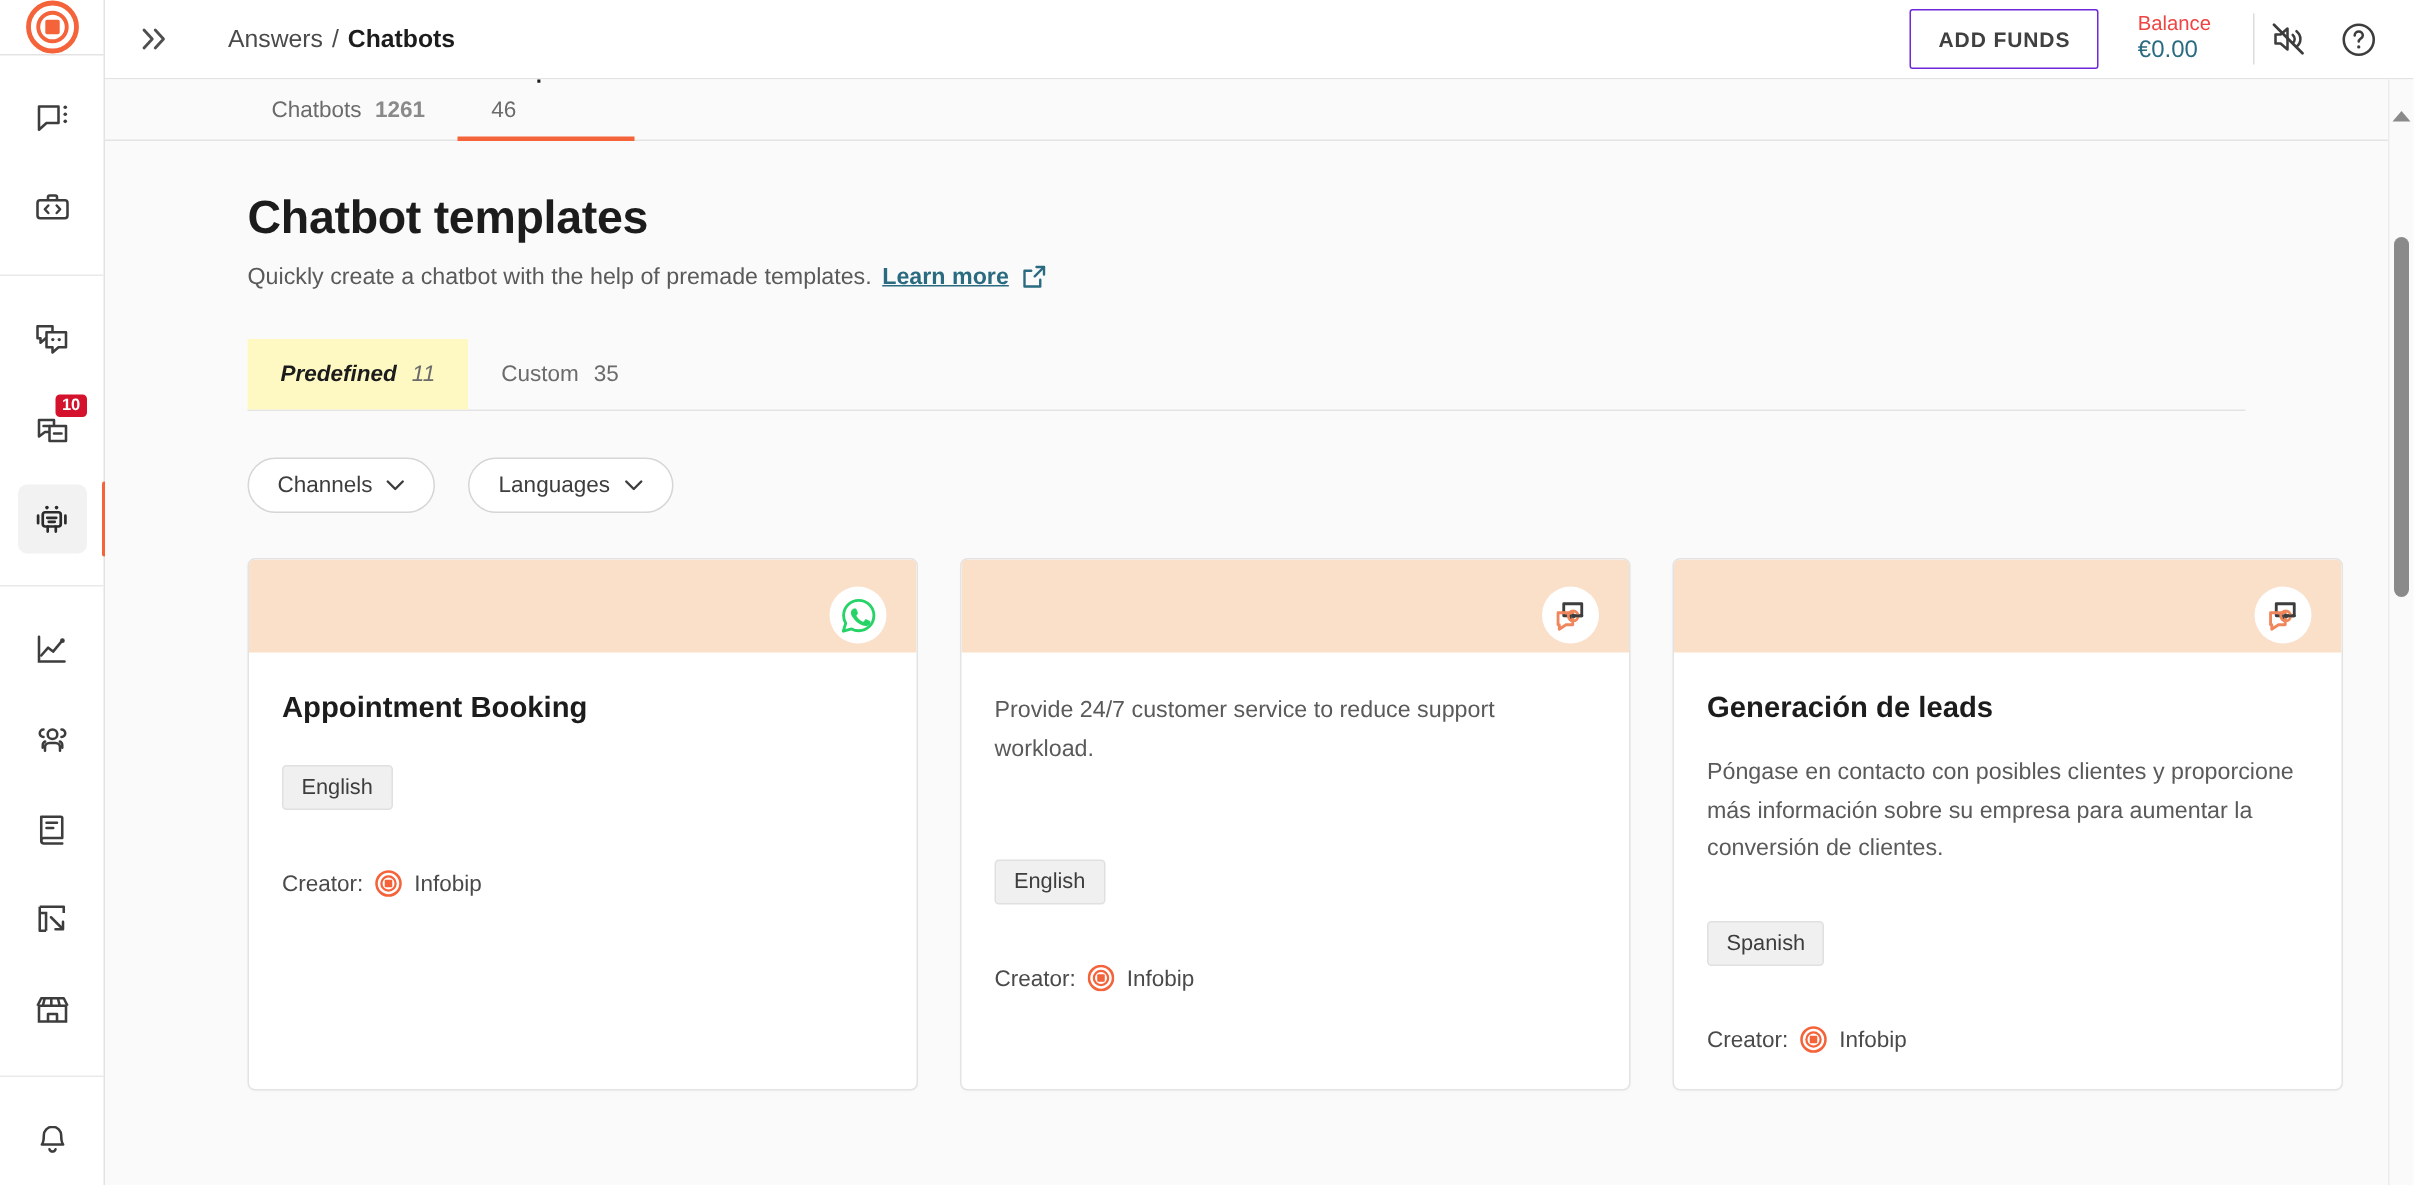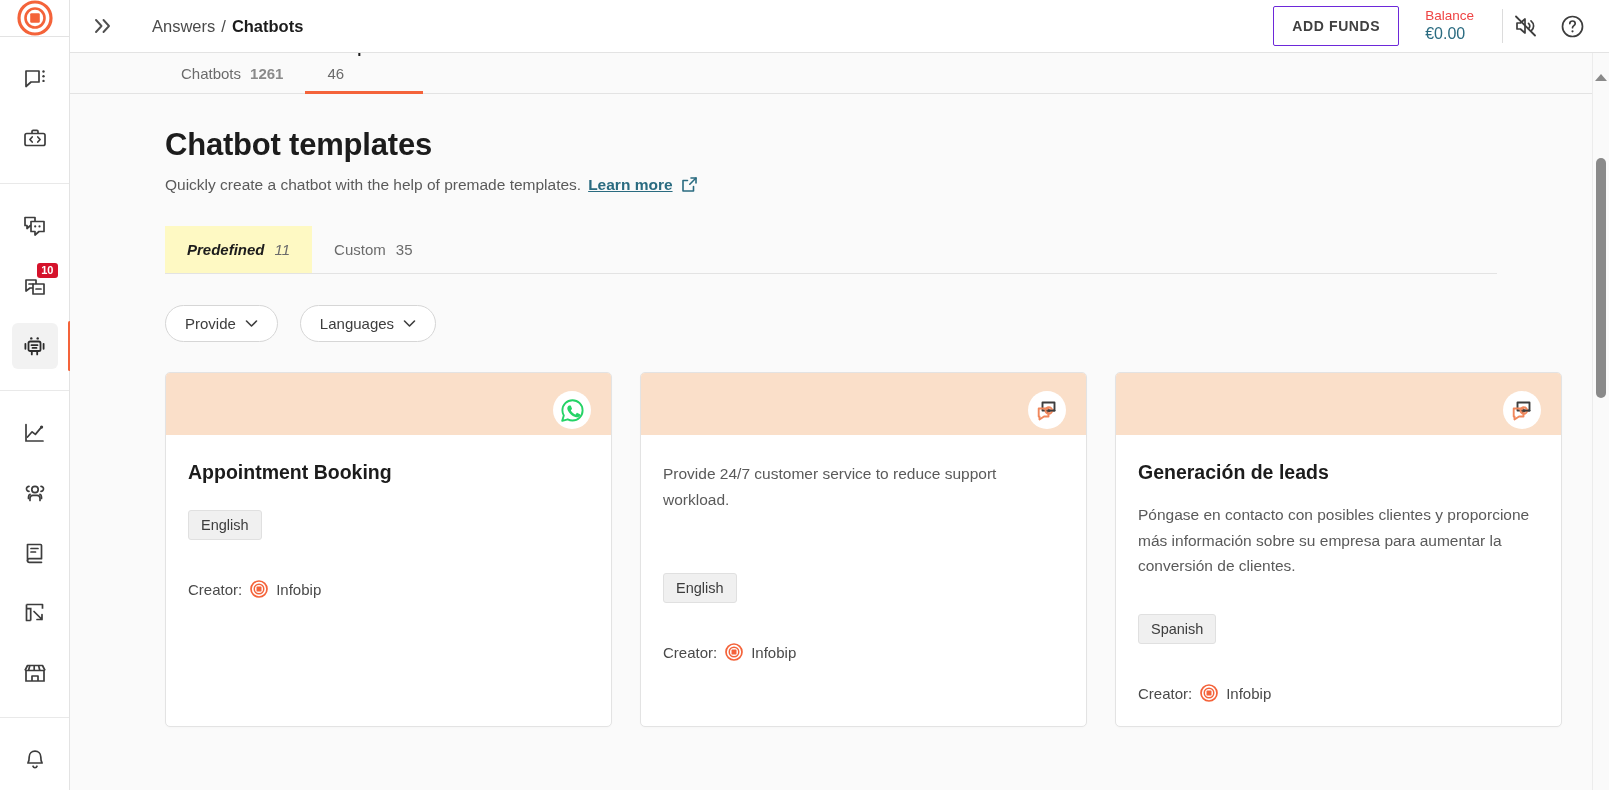--- a/index.html
+++ b/index.html
@@ -511,21 +511,21 @@
             <span class="seg-count">11</span>
           </div>
           <div class="seg">
             <span>Custom</span>
             <span class="seg-count">35</span>
           </div>
         </div>
 
         <div class="filters">
           <div class="chip">
-            <span>Provide</span>
+            <span>Channels</span>
             <svg width="13" height="9" viewBox="0 0 13 9" fill="none" stroke="#3d3d3d" stroke-width="1.6">
               <path d="M1.5 2l5 5 5-5" stroke-linecap="round" stroke-linejoin="round"></path>
             </svg>
           </div>
           <div class="chip">
             <span>Languages</span>
             <svg width="13" height="9" viewBox="0 0 13 9" fill="none" stroke="#3d3d3d" stroke-width="1.6">
               <path d="M1.5 2l5 5 5-5" stroke-linecap="round" stroke-linejoin="round"></path>
             </svg>
           </div>

